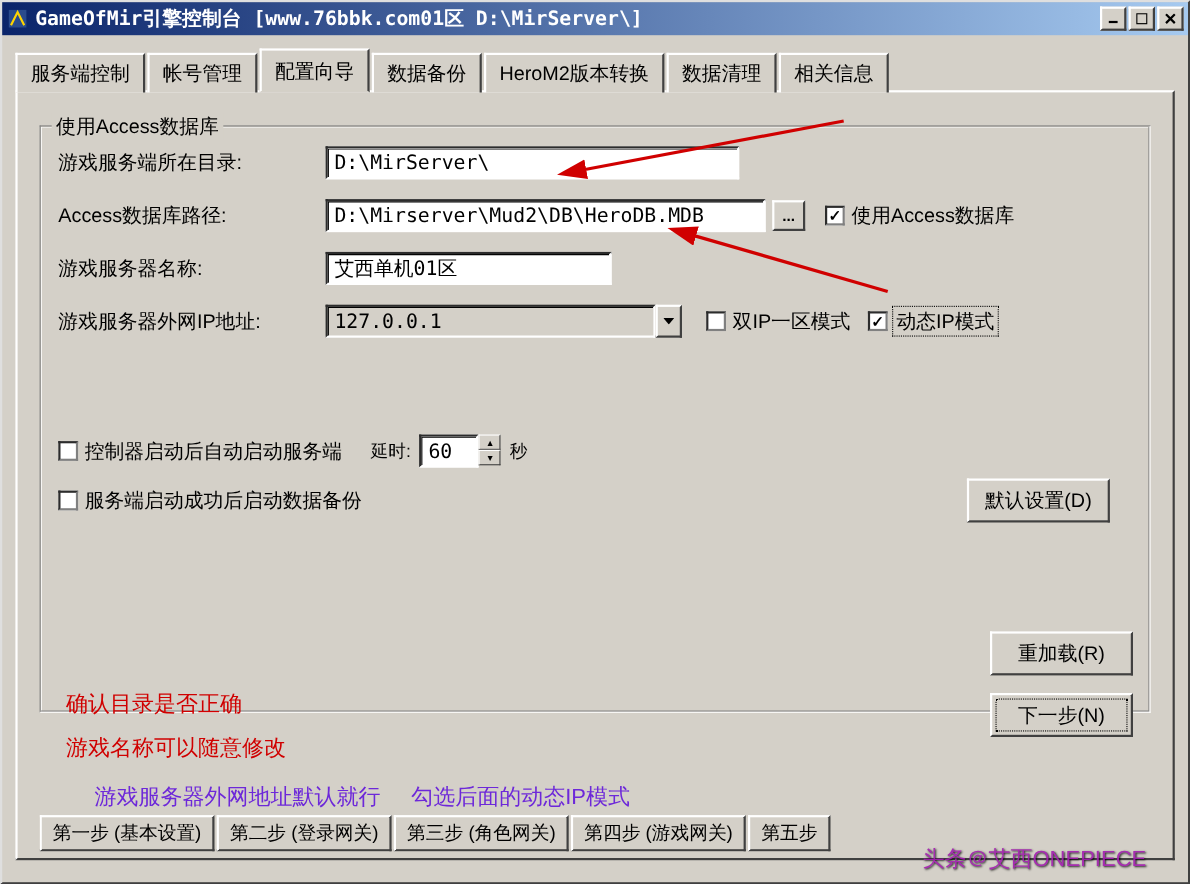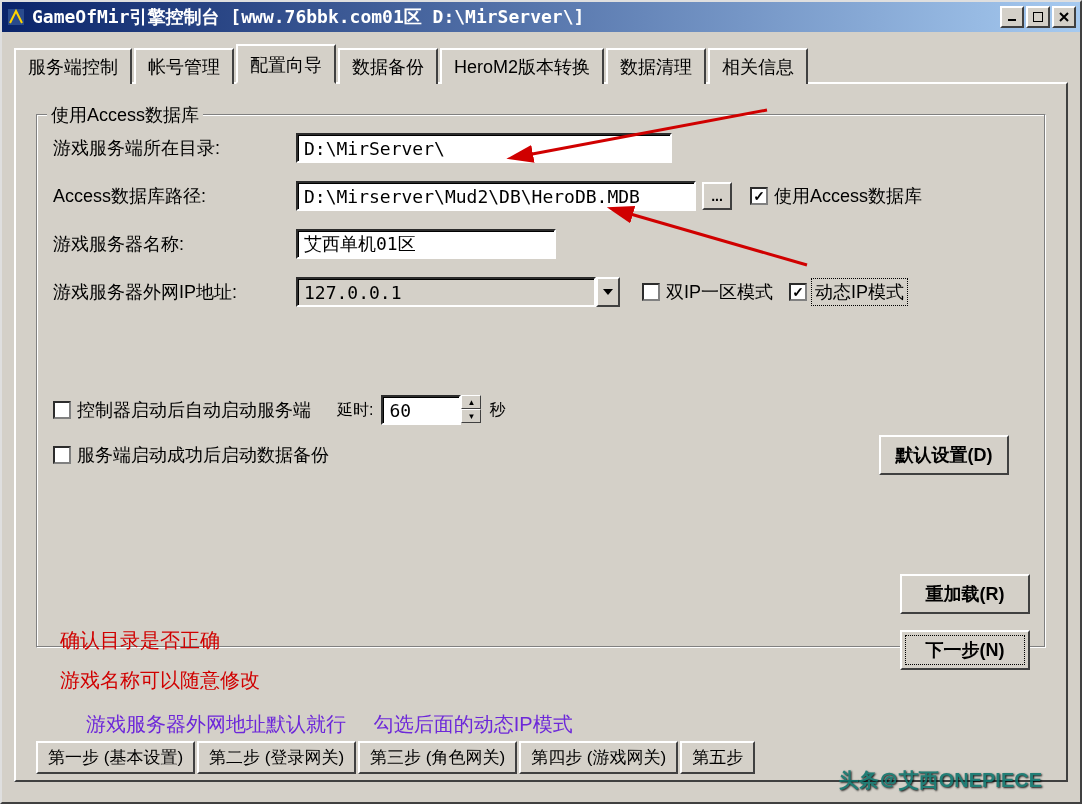--- a/index.html
+++ b/index.html
@@ -37,31 +37,31 @@
 .browsebtn { width: 30px; height: 28px; background: #d4d0c8; border: 2px solid; border-color: #fff #404040 #404040 #fff; font-weight: bold; cursor: pointer; font-size: 14px; margin-left: -2px; display:flex;align-items:center;justify-content:center; }
 .chk { display: inline-flex; align-items: center; gap: 6px; font-size: 18px; cursor: pointer; }
 .chkbox { width: 18px; height: 18px; background: #fff; border: 2px inset #808080; display: inline-flex; align-items: center; justify-content: center; font-size: 14px; font-weight: bold; }
 .spinner { display: flex; }
 .spinbtns { display: flex; flex-direction: column; }
 .spinbtn { width: 20px; height: 14px; background: #d4d0c8; border: 1px solid; border-color: #fff #404040 #404040 #fff; font-size: 8px; display:flex;align-items:center;justify-content:center; cursor:pointer; }
 
 .btn { background: #d4d0c8; border: 2px solid; border-color: #fff #404040 #404040 #fff; padding: 6px 14px; font-size: 18px; cursor: pointer; min-width: 130px; text-align: center; }
 .btn.def { outline: 1px dotted #000; outline-offset: -6px; }
 
-.sidebtns { position: absolute; right: 36px; display:flex; flex-direction:column; gap:16px;font-weight:bold; }
+.sidebtns { position: absolute; right: 36px; display:flex; flex-direction:column; gap:16px; }
 .notes { position: absolute; left: 44px; bottom: 80px; color: #d00000; font-size: 20px; line-height: 40px; }
 .notes2 { position: absolute; left: 70px; bottom: 42px; color: #6d28d9; font-size: 20px; }
 
 .bottomtabs { position: absolute; left: 20px; bottom: 6px; display: flex; gap: 2px; width: calc(100% - 40px); overflow: hidden; }
 .btab { padding: 3px 10px; background: #d4d0c8; border: 2px solid; border-color: #fff #404040 #404040 #fff; font-size: 17px; white-space: nowrap; cursor:pointer; }
 
 .arrow { position: absolute; pointer-events: none; }
 .arrow svg { overflow: visible; }
 
-.watermark { position: absolute; right: 40px; bottom: 10px; color: #0f766e; font-size: 20px; text-shadow: 1px 1px 2px #000; pointer-events: none; opacity: 0.9; font-weight: bold; }
+.watermark { position: absolute; right: 40px; bottom: 10px; color: #a21caf; font-size: 20px; text-shadow: 1px 1px 2px #000; pointer-events: none; opacity: 0.9; }
 .dotted-focus { outline: 1px dotted #000; outline-offset: 1px; padding: 0 2px; }
 </style>
 </head>
 <body>
 
 <div class="window">
   <div class="titlebar">
     <span class="titlebar-icon">
       <svg width="18" height="18" viewBox="0 0 18 18">
           <rect x="1" y="1" width="16" height="16" fill="#2a4b8d"></rect>
@@ -168,21 +168,21 @@
 
         <div style="height:70px"></div>
 
         <div class="row">
           <label class="chk">
             <span class="chkbox"></span>
             <span>控制器启动后自动启动服务端</span>
           </label>
           <span style="margin-left:18px">延时:</span>
           <div class="spinner">
-            <input class="textbox" style="width: 80px;" value="60">
+            <input class="textbox" style="width: 54px;" value="60">
             <div class="spinbtns">
               <div class="spinbtn">▲</div>
               <div class="spinbtn">▼</div>
             </div>
           </div>
           <span>秒</span>
         </div>
 
         <div class="row" style="margin-bottom:0">
           <label class="chk">

